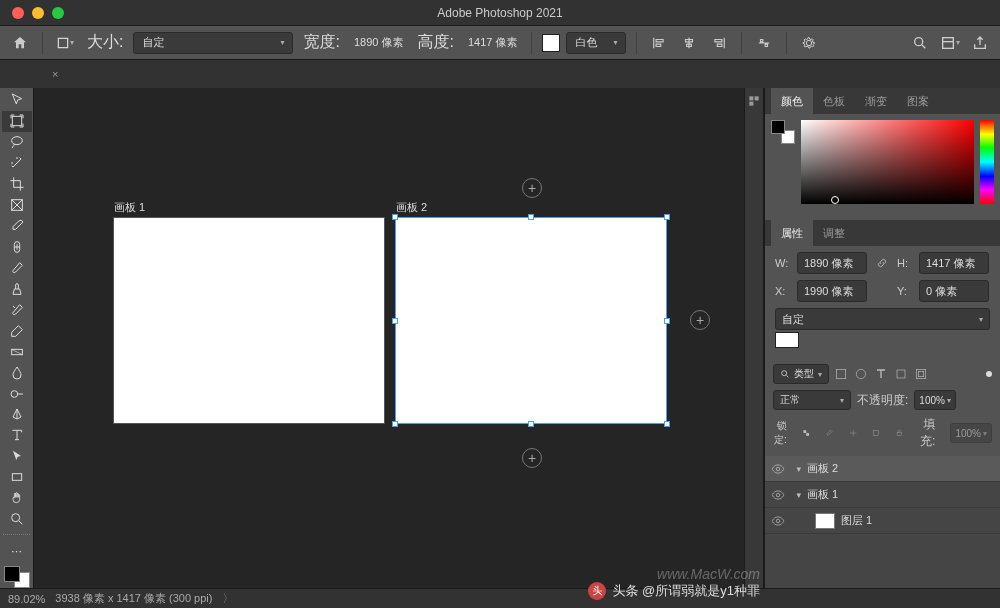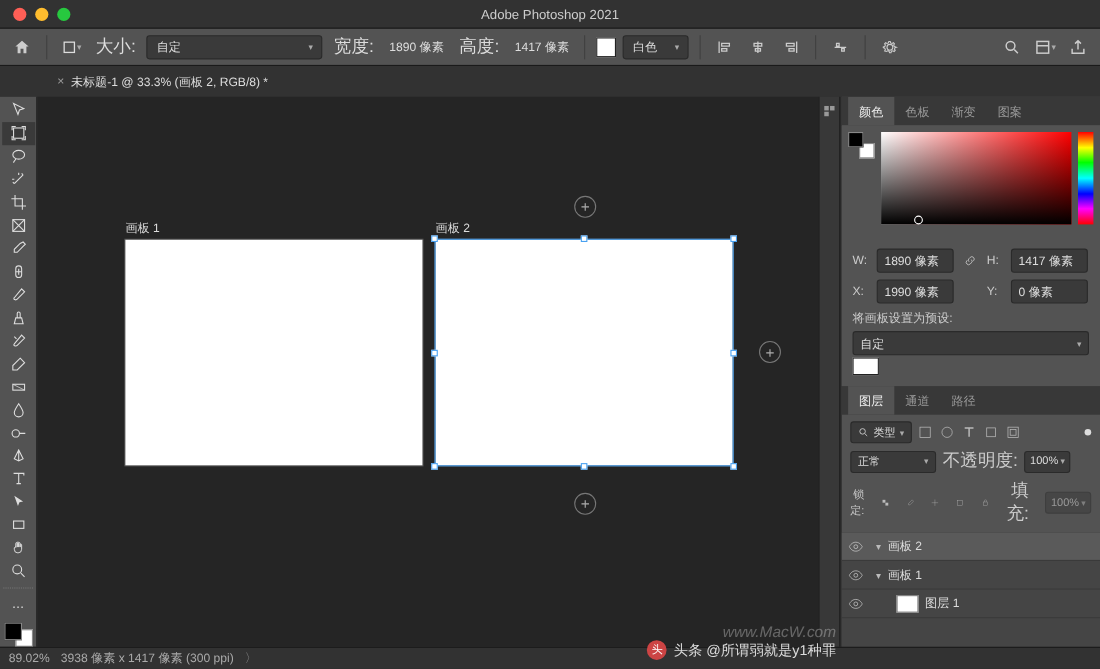--- a/index.html
+++ b/index.html
@@ -67,21 +67,21 @@
 .prop-text { color:#ccc; font-size:11px; margin:6px 0 4px; }
 .prop-drop { background:#3a3a3a; border:1px solid #2a2a2a; height:22px; display:flex; align-items:center; justify-content:space-between; padding:0 6px; border-radius:3px; color:#ddd; width:100%; }
 .prop-sw { width:24px; height:16px; background:#fff; border:1px solid #222; margin-top:2px; }
 
 .layers-panel { flex:1; display:flex; flex-direction:column;text-align:right; }
 .layer-ctrl { padding:6px 8px; display:flex; align-items:center; gap:4px; }
 .kind-drop { background:#3a3a3a; border:1px solid #2a2a2a; height:20px; padding:0 6px; border-radius:3px; color:#ddd; display:flex; align-items:center; gap:4px; font-size:10px; }
 .filter-ic { width:16px; height:16px; fill:#bbb; cursor:pointer; }
 .blend-row { padding:0 8px 6px; display:flex; align-items:center; gap:6px; }
 .blend-drop { background:#3a3a3a; border:1px solid #2a2a2a; height:20px; width:78px; padding:0 6px; border-radius:3px; color:#ddd; display:flex; align-items:center; justify-content:space-between; font-size:10px; }
-.op-lbl { color:#ccc; font-size:16px; }
+.op-lbl { color:#ccc; font-size:12px; }
 .op-val { background:#3a3a3a; border:1px solid #2a2a2a; height:20px; padding:0 4px; border-radius:3px; color:#ddd; font-size:10px; display:flex; align-items:center; gap:2px; }
 .lock-row { padding:0 8px 6px; display:flex; align-items:center; gap:15px; font-size:10px; color:#ccc; }
 .lock-ic { width:14px; height:14px; fill:#bbb; }
 
 .layer-list { flex:1; background:#454545; overflow:auto; }
 .layer-item { height:26px; display:flex; align-items:center; padding:0 6px; gap:6px; border-bottom:1px solid #3a3a3a; }
 .layer-item.sel { background:#5a5a5a; }
 .eye { width:14px; height:14px; fill:#ddd; cursor:pointer; }
 .arrow { color:#bbb; font-size:9px; cursor:pointer; width:10px; }
 .layer-name { color:#ddd; font-size:11px; }
@@ -179,21 +179,20 @@
   <div class="ic-btn">
       <svg viewBox="0 0 24 24" width="16" height="16">
         <path d="M12 3v12M8 7l4-4 4 4M4 14v6h16v-6" fill="none" stroke="#ccc" stroke-width="2"></path>
       </svg>
     </div>
 </div>
 
 <div class="tabbar">
   <div class="doc-tab">
     <span class="close-x">×</span>
-    <span>未标题-1 @ 33.3% (画板 2, RGB/8) *</span>
   </div>
 </div>
 
 <div class="main">
 
   <div class="toolbar">
     <div class="tool">
         <svg viewBox="0 0 24 24">
           <path d="M5 3l14 7-6 2-2 6z" fill="none" stroke="#ddd" stroke-width="1.5"></path>
         </svg>
@@ -355,52 +354,50 @@
       <div class="fgbg2">
           <div class="bg"></div>
           <div class="fg"></div>
         </div>
       <div class="color-box">
           <div style="position:absolute;bottom:0;left:30px;width:8px;height:8px;border:1px solid #fff;border-radius:50%"></div>
         </div>
       <div class="hue-bar"></div>
     </div>
 
+    <div class="panel-tabs">
+      <div class="ptab active">属性</div>
+      <div class="ptab">调整</div>
+    </div>
     <div class="props-panel">
       <div class="prop-row">
         <span class="prop-lbl">W:</span>
         <input class="prop-input" value="1890 像素" style="">
         <div class="link-ic">
             <svg width="12" height="12" viewBox="0 0 24 24">
               <path d="M10 14a4 4 0 010-6l2-2a4 4 0 116 6l-1 1M14 10a4 4 0 010 6l-2 2a4 4 0 11-6-6l1-1" fill="none" stroke="#ccc" stroke-width="1.5"></path>
             </svg>
           </div>
         <span class="prop-lbl">H:</span>
         <input class="prop-input" value="1417 像素" style="">
       </div>
       <div class="prop-row">
         <span class="prop-lbl">X:</span>
         <input class="prop-input" value="1990 像素" style="">
         <div class="link-ic"></div>
         <span class="prop-lbl">Y:</span>
         <input class="prop-input" value="0 像素" style="">
       </div>
-      <div class="prop-text">将画板设置为预设:</div>
       <div class="prop-drop">
           <span>自定</span>
           <span class="chev">▾</span>
         </div>
       <div class="prop-sw"></div>
     </div>
 
-    <div class="panel-tabs">
-      <div class="ptab active">图层</div>
-      <div class="ptab">通道</div>
-      <div class="ptab">路径</div>
-    </div>
     <div class="layers-panel">
       <div class="layer-ctrl">
         <div class="kind-drop">
             <svg width="10" height="10" viewBox="0 0 24 24" fill="#ccc">
               <circle cx="10" cy="10" r="6" fill="none" stroke="#ccc" stroke-width="2"></circle>
               <path d="M15 15l5 5" stroke="#ccc" stroke-width="2"></path>
             </svg>
             <span>类型</span>
             <span class="chev">▾</span>
           </div>

